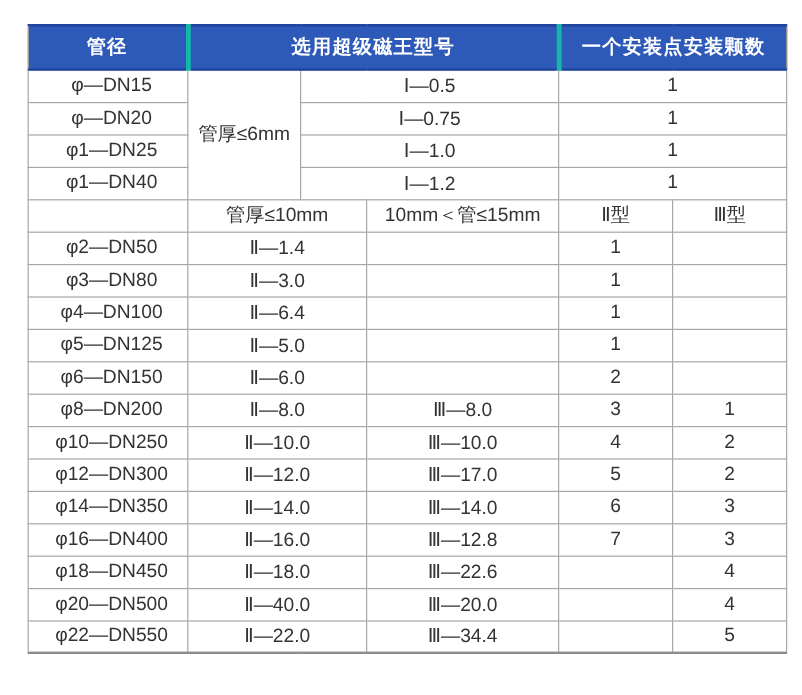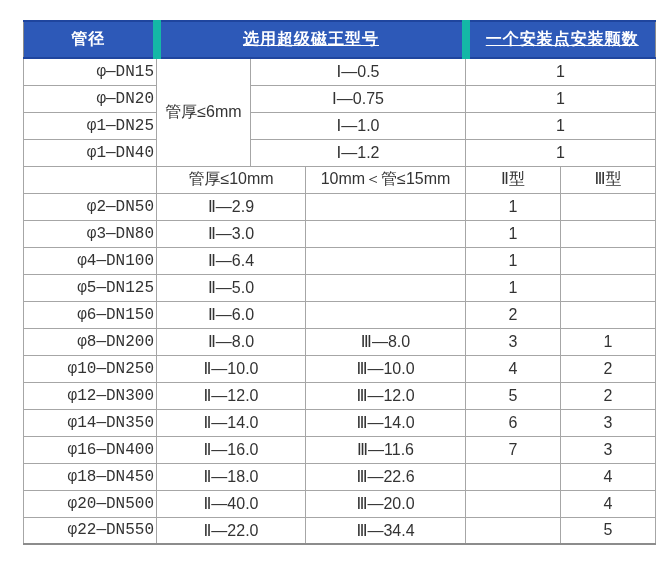--- a/index.html
+++ b/index.html
@@ -40,33 +40,33 @@
     font-weight:bold;
     font-size:16px;
     height:37px;
     text-align:center;
     vertical-align:middle;
     border-top:2px solid var(--navy);
     border-bottom:2px solid var(--navy);
     padding:0;
     letter-spacing:1px;
   }
-  th + th{border-left:8px solid #14b8a6;text-decoration:underline;}
+  th + th{border-left:4px solid #14b8a6;}
   td{
     border:1px solid var(--grid);
     height:27px;
     font-size:16px;
     color:var(--fg);
     text-align:center;
     vertical-align:middle;
     padding:0 2px;
     white-space:nowrap;
     overflow:hidden;
   }
-  td:first-child{text-align:right;padding-left:8px;font-family:Liberation Mono, monospace;}
+  td:first-child{text-align:center;padding-left:8px;}
 </style>
 </head>
 <body>
 
 <div class="stage">
   <table class="spec">
     <colgroup>
       <col class="c1">
         <col class="c2">
         <col class="c3">
@@ -105,21 +105,21 @@
         </tr>
         <tr>
           <td></td>
           <td colspan="2">管厚≤10mm</td>
           <td>10mm＜管≤15mm</td>
           <td>Ⅱ型</td>
           <td>Ⅲ型</td>
         </tr>
         <tr>
           <td>φ2—DN50</td>
-          <td colspan="2">Ⅱ—2.9</td>
+          <td colspan="2">Ⅱ—1.4</td>
           <td></td>
           <td>1</td>
           <td></td>
         </tr>
         <tr>
           <td>φ3—DN80</td>
           <td colspan="2">Ⅱ—3.0</td>
           <td></td>
           <td>1</td>
           <td></td>
@@ -155,35 +155,35 @@
         <tr>
           <td>φ10—DN250</td>
           <td colspan="2">Ⅱ—10.0</td>
           <td>Ⅲ—10.0</td>
           <td>4</td>
           <td>2</td>
         </tr>
         <tr>
           <td>φ12—DN300</td>
           <td colspan="2">Ⅱ—12.0</td>
-          <td>Ⅲ—12.0</td>
+          <td>Ⅲ—17.0</td>
           <td>5</td>
           <td>2</td>
         </tr>
         <tr>
           <td>φ14—DN350</td>
           <td colspan="2">Ⅱ—14.0</td>
           <td>Ⅲ—14.0</td>
           <td>6</td>
           <td>3</td>
         </tr>
         <tr>
           <td>φ16—DN400</td>
           <td colspan="2">Ⅱ—16.0</td>
-          <td>Ⅲ—11.6</td>
+          <td>Ⅲ—12.8</td>
           <td>7</td>
           <td>3</td>
         </tr>
         <tr>
           <td>φ18—DN450</td>
           <td colspan="2">Ⅱ—18.0</td>
           <td>Ⅲ—22.6</td>
           <td></td>
           <td>4</td>
         </tr>

